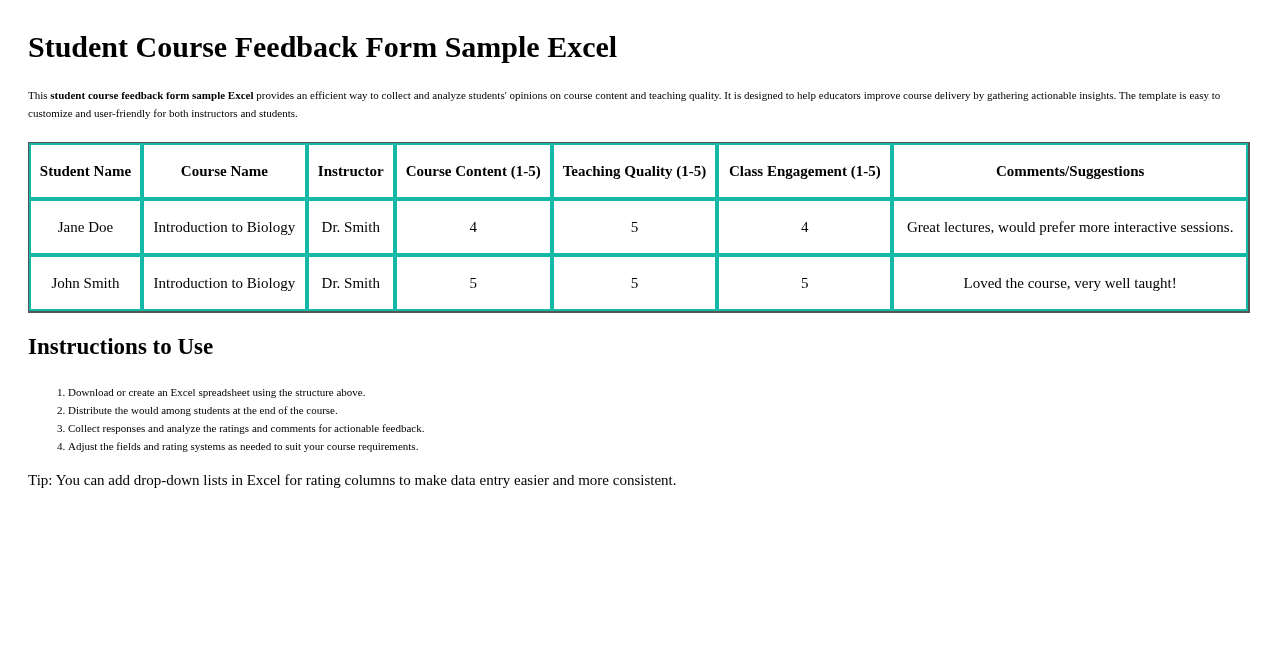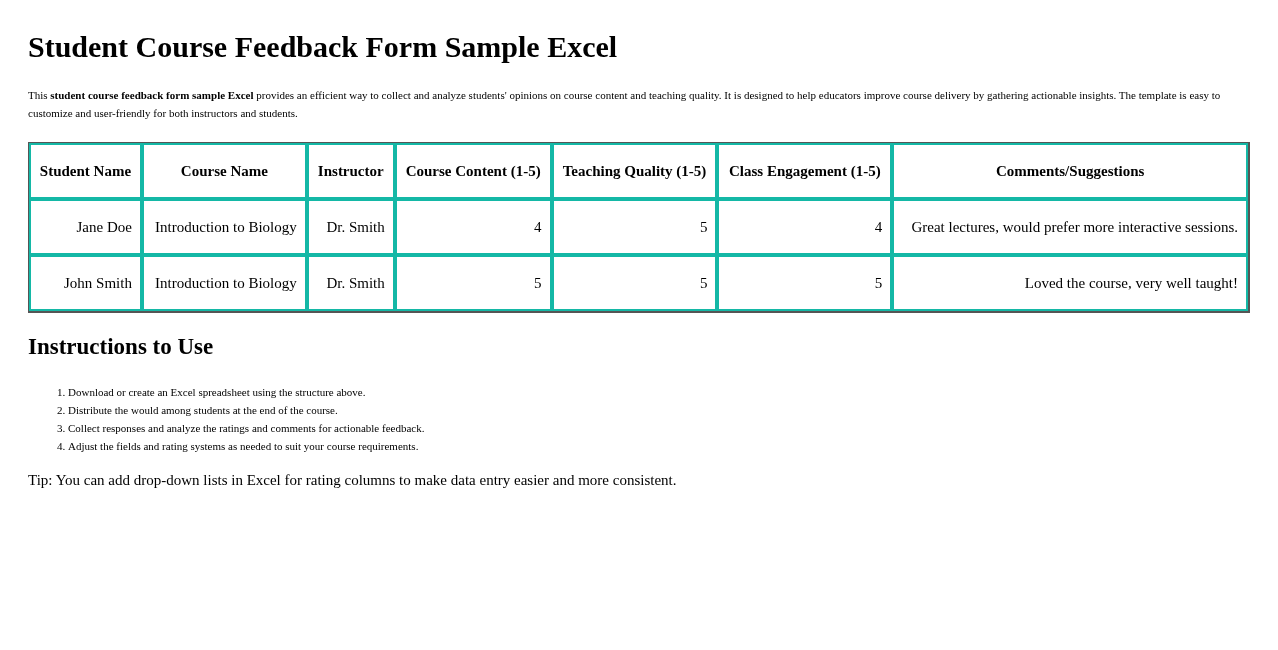--- a/index.html
+++ b/index.html
@@ -41,21 +41,21 @@
       border-bottom: 2px solid #555;
     }
     th, td {
       border: 2px solid #14b8a6;
       font-size: 15px;
       line-height: 18px;
       padding: 0 8px;
       vertical-align: middle;
     }
     th { font-weight: bold; text-align: center; height: 52px; }
-    td { text-align: right; height: 52px; }
+    td { text-align: center; height: 52px; }
     h2.instructions { margin-top: 20px; font-family: Liberation Serif, serif; }
     ol {
       margin: 22px 0 0 0;
       padding-left: 40px;
       line-height: 18px;
       font-size: 11px;
     }
     p.tip {
       margin: 16px 0 0 0;
       font-size: 15px;

